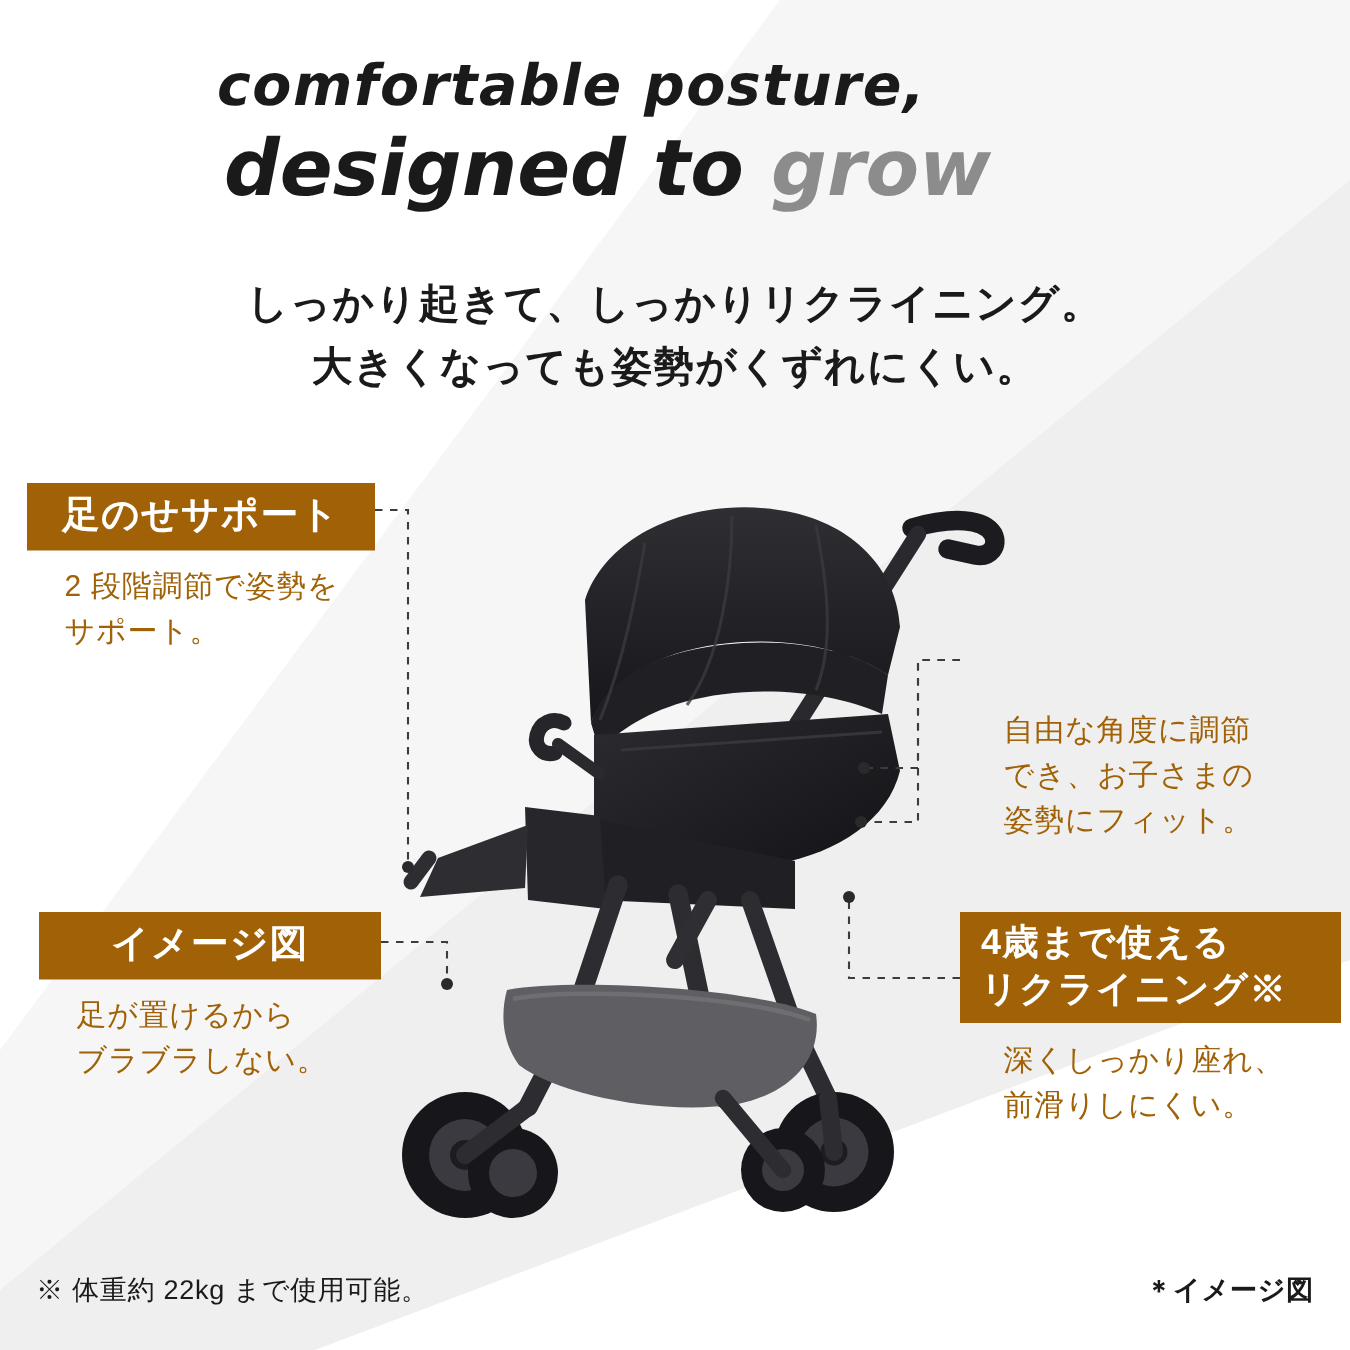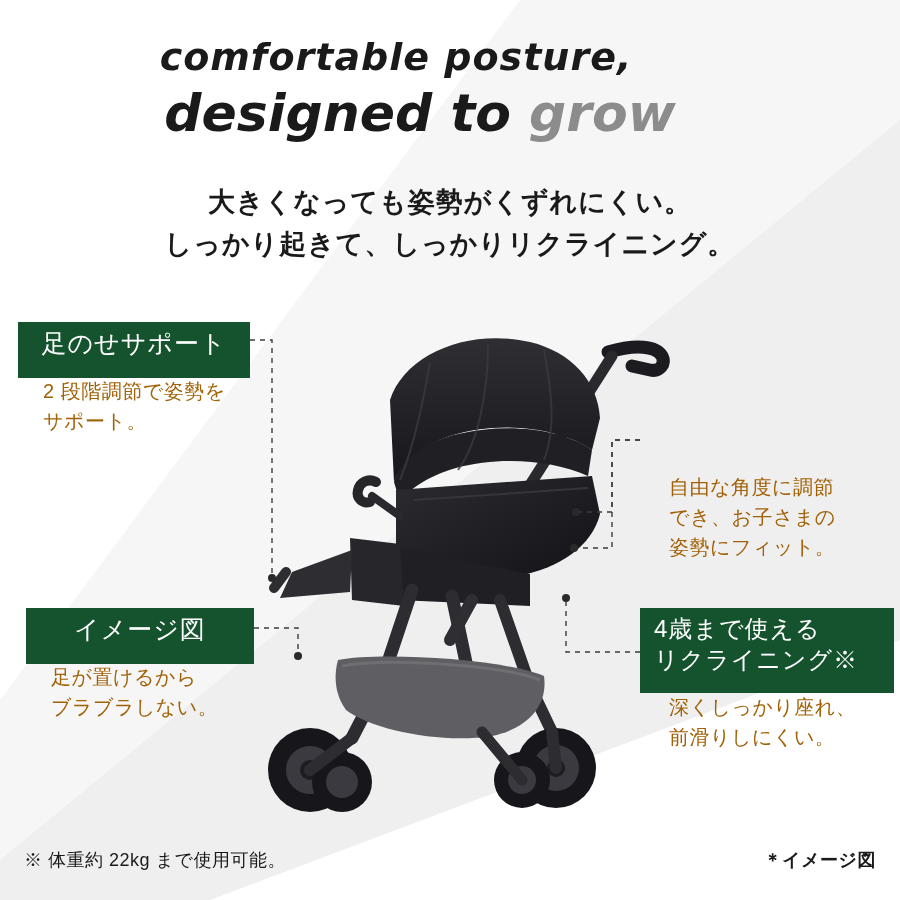--- a/index.html
+++ b/index.html
@@ -30,21 +30,20 @@
     overflow: hidden;
     z-index: 0;
   }
   .headline {
     position: absolute;
     z-index: 3;
     left: 0;
     top: 36px;
     width: 762px;
     text-align: center;
-    margin-left: 15px;
   }
   .headline .line1 {
     font-family: "DejaVu Sans", sans-serif;
     font-style: italic;
     font-weight: bold;
     font-size: 38px;
     letter-spacing: 1px;
     color: #1a1a1a;
     line-height: 1.15;
   }
@@ -72,25 +71,25 @@
     color: #1a1a1a;
     font-weight: bold;
     font-size: 27px;
     line-height: 1.55;
     letter-spacing: 1px;
   }
   
   .chip {
     position: absolute;
     z-index: 5;
-    background: #14532d;
+    background: #a16207;
     color: #ffffff;
-    font-weight: normal;
+    font-weight: bold;
     letter-spacing: 1px;
-    padding: 5px 10px 18px 10px;
+    padding: 5px 10px 7px 10px;
     box-sizing: border-box;
     line-height: 1.3;
   }
   .body-text {
     position: absolute;
     z-index: 5;
     color: #a16207;
     font-size: 20px;
     line-height: 1.5;
     letter-spacing: 0.5px;
@@ -155,22 +154,22 @@
       <polygon points="900,0 520,0 0,700 0,860 900,120" fill="#f6f6f6"></polygon>
     </svg>
   </div>
 
   <div class="headline">
     <div class="line1">comfortable posture,</div>
     <div class="line2"><span>designed to </span><span class="grow">grow</span></div>
   </div>
 
   <div class="subhead">
+    <div>しっかり起きて、しっかりリクライニング。</div>
     <div>大きくなっても姿勢がくずれにくい。</div>
-    <div>しっかり起きて、しっかりリクライニング。</div>
   </div>
 
   <div class="stroller">
     <svg width="520" height="540" viewBox="0 0 520 540" xmlns="http://www.w3.org/2000/svg">
       <defs>
         <linearGradient id="canopyG" x1="0" y1="0" x2="0" y2="1">
           <stop offset="0%" stop-color="#2e2e33"></stop>
           <stop offset="100%" stop-color="#17171b"></stop>
         </linearGradient>
         <linearGradient id="seatG" x1="0" y1="0" x2="1" y2="1">

